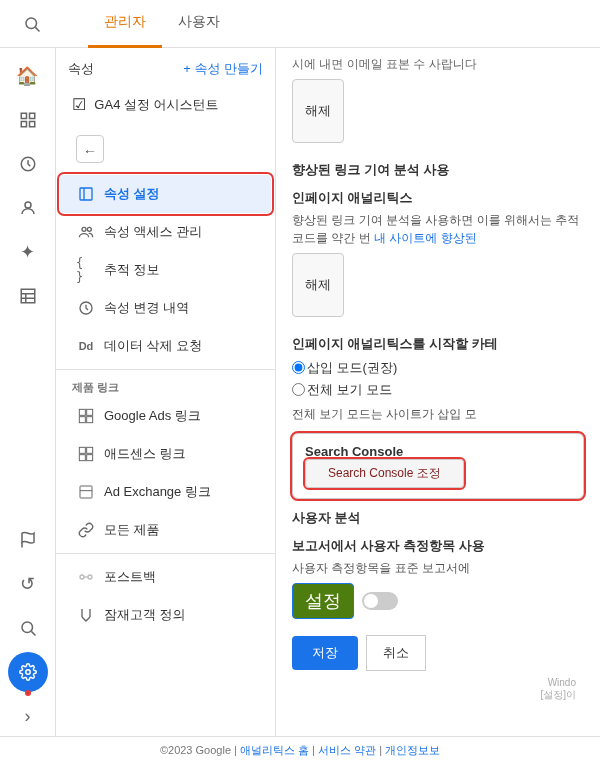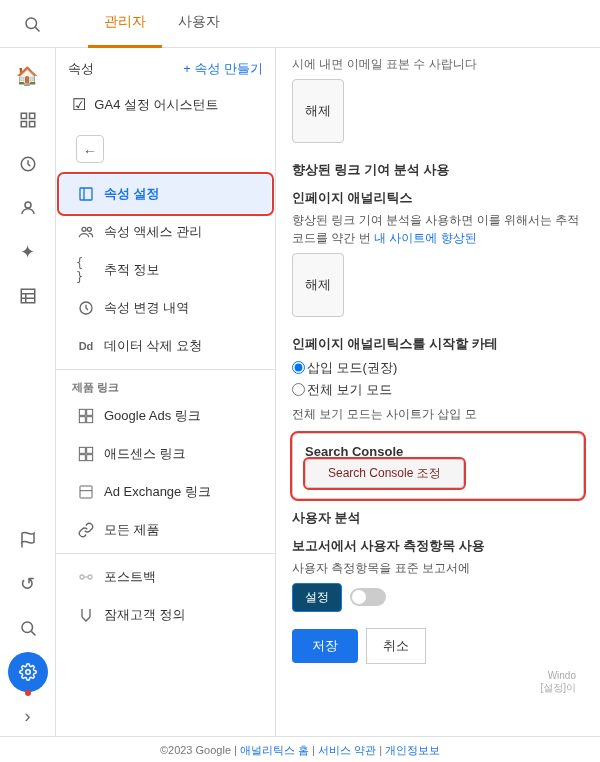--- a/index.html
+++ b/index.html
@@ -254,25 +254,25 @@
       margin: 10px 0 4px 0;
     }
     .toggle-row {
       display: flex;
       align-items: center;
       gap: 8px;
       margin: 6px 0;
     }
     .toggle-btn {
       border: 1px solid #1a73e8;
-      background: #0c4a6e;
+      background: #4d7c0f;
       color: #fff;
       border-radius: 4px;
       padding: 5px 12px;
-      font-size: 12px;
+      font-size: 18px;
       cursor: pointer;
     }
     .toggle-switch {
       width: 36px;
       height: 18px;
       background: #ccc;
       border-radius: 9px;
       position: relative;
       cursor: pointer;
     }

